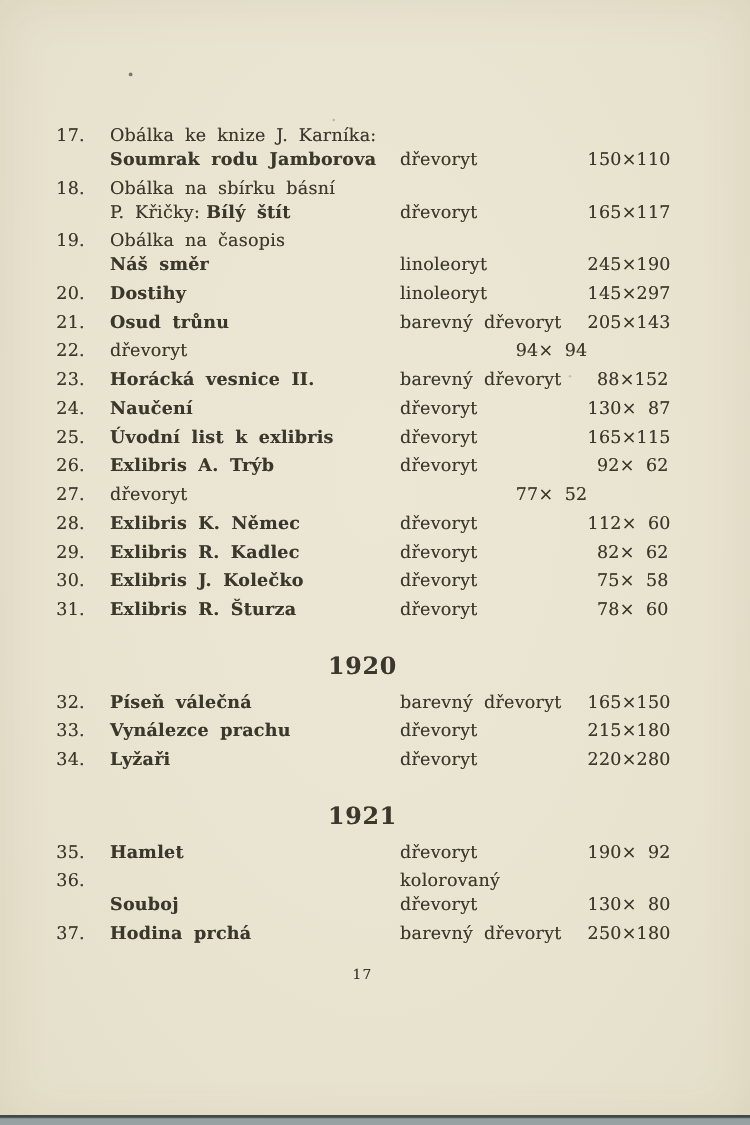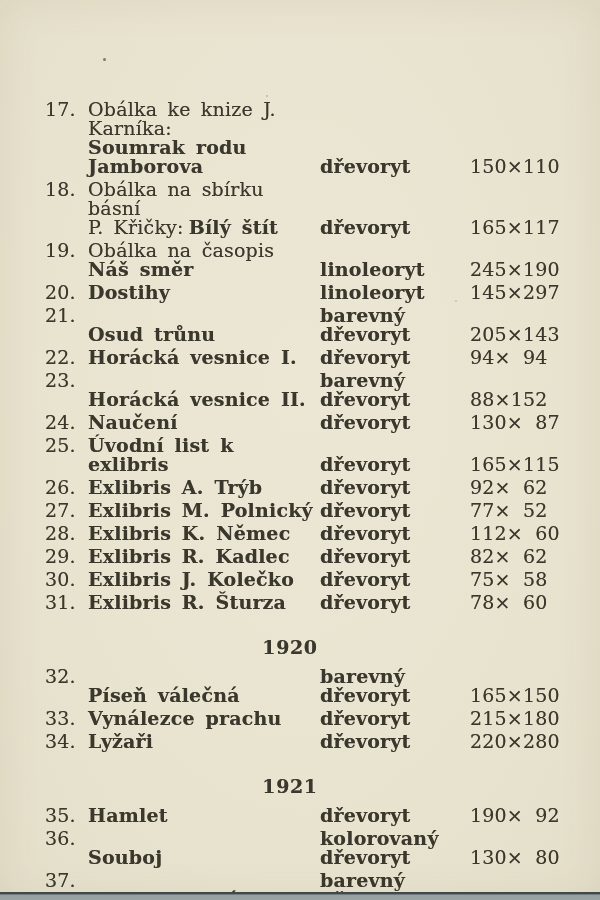--- a/index.html
+++ b/index.html
@@ -20,33 +20,33 @@
     position: absolute;
     left: 45px;
     right: 65px;
     top: 100px;
   }
   .entry-row {
     display: grid;
     grid-template-columns: 43px 232px 150px 1fr;
     align-items: end;
     margin-bottom: 4px;
-    font-size: 19px;
+    font-size: 14px;
     line-height: 19px;
     letter-spacing: 0.2px;
     word-spacing: 4px;
     text-shadow: 0 0 0.5px rgba(62,56,44,0.55);
   }
   .cell-num { align-self: start; }
   .cell-main { }
   .pre-line { font-weight: 400; }
   .title-line { }
   .title-prefix { font-weight: 400; margin-right: 5px; }
   .title-bold { font-weight: 700; }
-  .cell-tech { font-weight: 700; }
+  .cell-tech { font-weight: 400; }
   .cell-size {
     text-align: right;
     white-space: pre;
     font-variant-numeric: tabular-nums;
   }
   .year-heading {
     text-align: center;
     font-weight: 700;
     font-size: 19px;
     line-height: 19px;
@@ -125,23 +125,20 @@
         <div class="entry-row">
           <div class="cell-num">21.</div>
           <div class="cell-main">
             <div class="title-line"><span class="title-bold">Osud trůnu</span></div>
           </div>
           <div class="cell-tech">barevný dřevoryt</div>
           <div class="cell-size">205×143</div>
         </div>
         <div class="entry-row">
           <div class="cell-num">22.</div>
-          <div class="cell-main">
-            <div class="title-line"><span class="title-bold">Horácká vesnice I.</span></div>
-          </div>
           <div class="cell-tech">dřevoryt</div>
           <div class="cell-size">94× 94</div>
         </div>
         <div class="entry-row">
           <div class="cell-num">23.</div>
           <div class="cell-main">
             <div class="title-line"><span class="title-bold">Horácká vesnice II.</span></div>
           </div>
           <div class="cell-tech">barevný dřevoryt</div>
           <div class="cell-size">88×152</div>
@@ -165,23 +162,20 @@
         <div class="entry-row">
           <div class="cell-num">26.</div>
           <div class="cell-main">
             <div class="title-line"><span class="title-bold">Exlibris A. Trýb</span></div>
           </div>
           <div class="cell-tech">dřevoryt</div>
           <div class="cell-size">92× 62</div>
         </div>
         <div class="entry-row">
           <div class="cell-num">27.</div>
-          <div class="cell-main">
-            <div class="title-line"><span class="title-bold">Exlibris M. Polnický</span></div>
-          </div>
           <div class="cell-tech">dřevoryt</div>
           <div class="cell-size">77× 52</div>
         </div>
         <div class="entry-row">
           <div class="cell-num">28.</div>
           <div class="cell-main">
             <div class="title-line"><span class="title-bold">Exlibris K. Němec</span></div>
           </div>
           <div class="cell-tech">dřevoryt</div>
           <div class="cell-size">112× 60</div>

